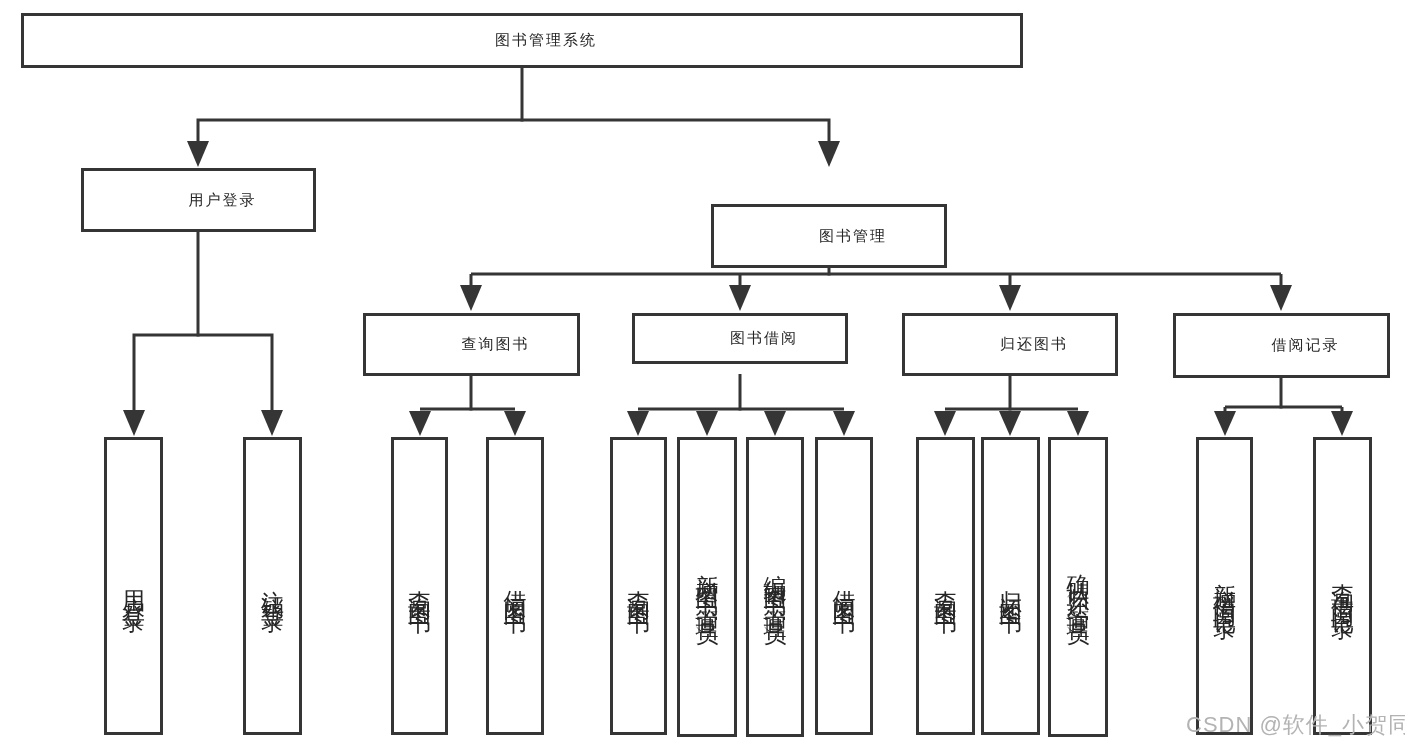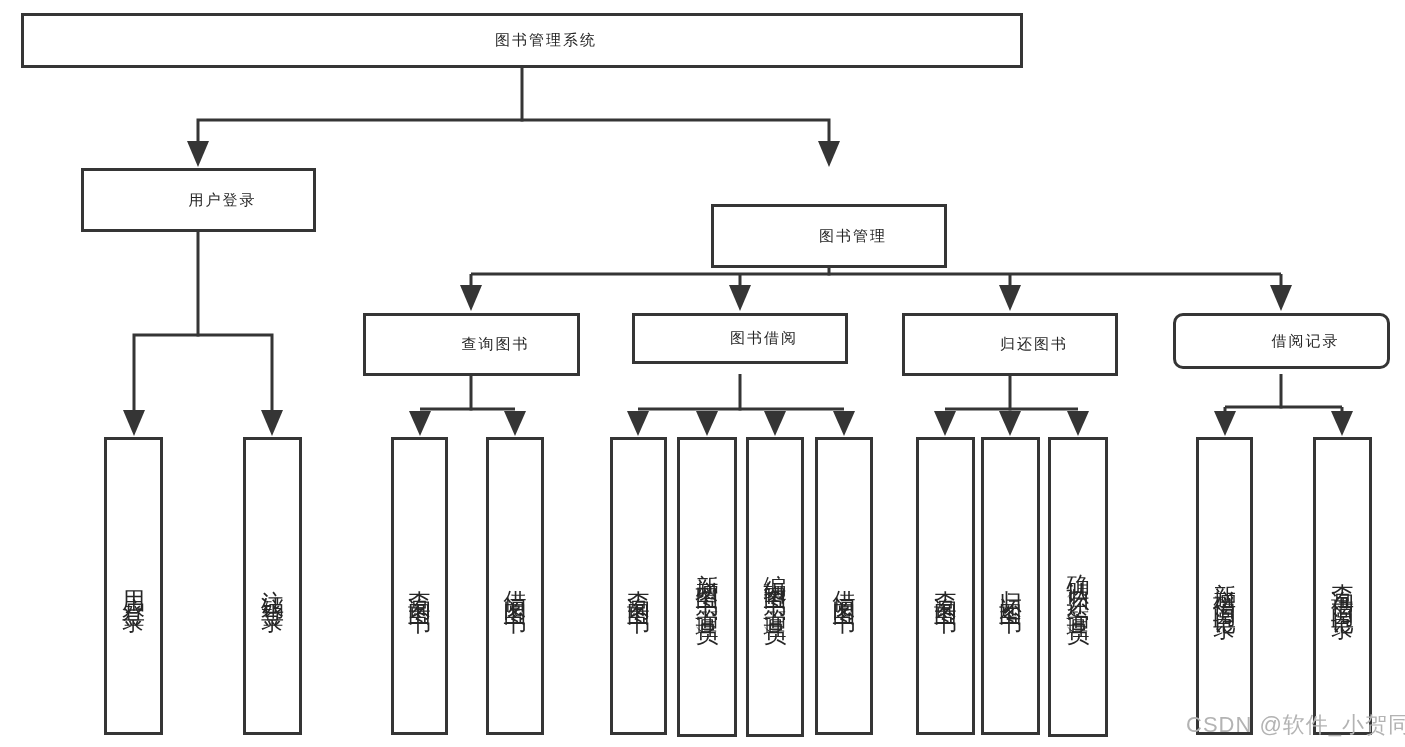--- a/index.html
+++ b/index.html
@@ -124,21 +124,21 @@
   </svg>
 
   <div class="node node-h" style="left:21px; top:13px; width:1002px; height:55px;">图书管理系统</div>
 
   <div class="node node-h" style="left:81px; top:168px; width:235px; height:64px;">用户登录</div>
   <div class="node node-h" style="left:711px; top:168px; width:236px; height:64px;margin-top:36px;">图书管理</div>
 
   <div class="node node-h" style="left:363px; top:313px; width:217px; height:63px;">查询图书</div>
   <div class="node node-h" style="left:632px; top:313px; width:216px; height:51px;">图书借阅</div>
   <div class="node node-h" style="left:902px; top:313px; width:216px; height:63px;">归还图书</div>
-  <div class="node node-h" style="left:1173px; top:313px; width:217px; height:56px;border-radius:10px;">借阅记录</div>
+  <div class="node node-h" style="left:1173px; top:313px; width:217px; height:65px;">借阅记录</div>
 
   <div class="node node-v" style="left:104px; top:437px; width:59px; height:298px;">
     <span class="vtext">用户登录</span>
   </div>
   <div class="node node-v" style="left:243px; top:437px; width:59px; height:298px;">
     <span class="vtext">注销登录</span>
   </div>
 
   <div class="node node-v" style="left:391px; top:437px; width:57px; height:298px;">
     <span class="vtext">查询图书</span>

